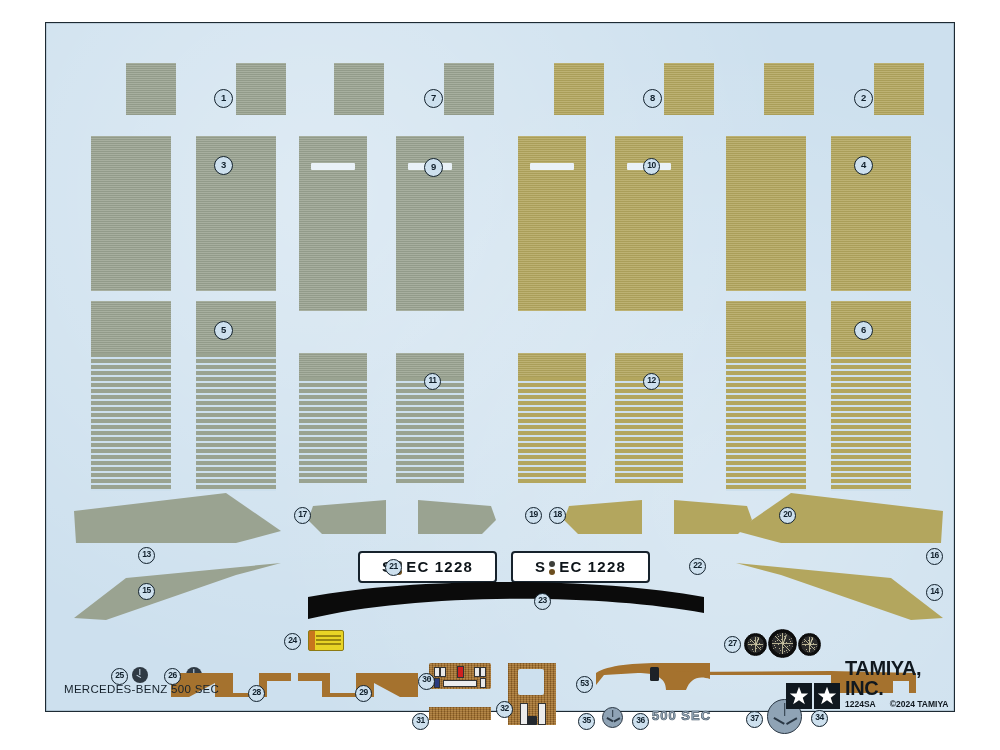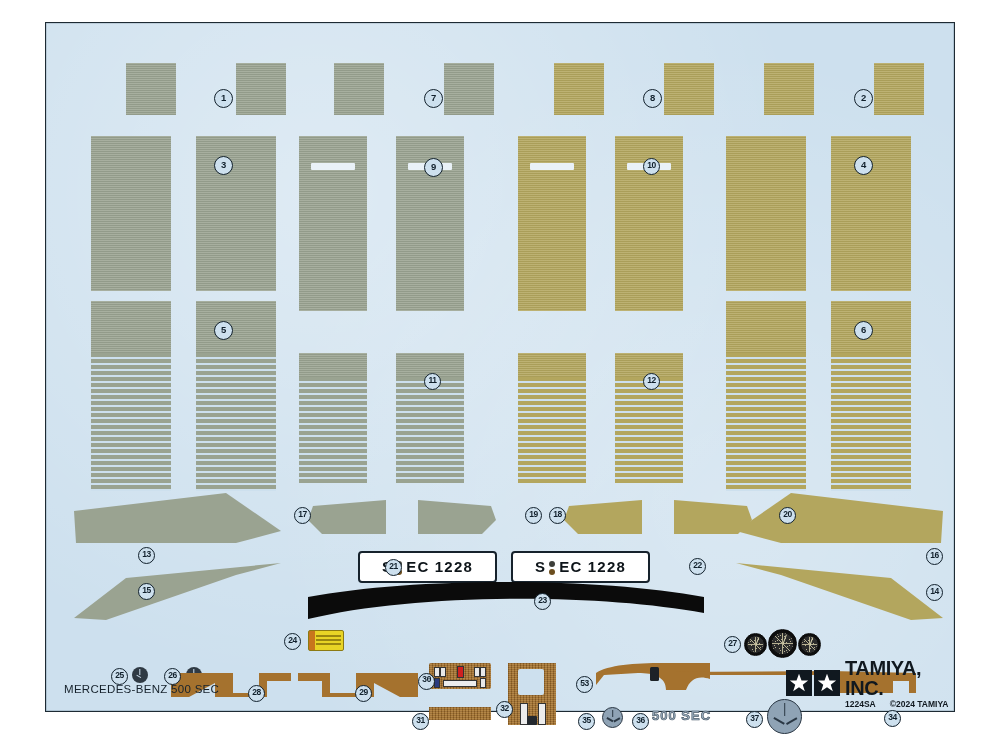--- a/index.html
+++ b/index.html
@@ -62,21 +62,21 @@
   .gauge u{position:absolute;inset:12%;border-radius:50%;
       background:repeating-conic-gradient(#cfc8a4 0 2deg,transparent 2deg 15deg);
       opacity:.85;}
   .ysticker{position:absolute;background:
       linear-gradient(to right,#c8761c 0 18%,#e8d425 18% 100%);
       border:1px solid #8c7a12;border-radius:2px;overflow:hidden;}
   .ysticker i{position:absolute;left:22%;right:6%;height:1.5px;background:rgba(90,70,0,.55);}
   .footer{position:absolute;color:#16222c;}
   .f1{font-size:11px;letter-spacing:0.1px;}
   .f2{font-size:11.5px;letter-spacing:0.3px;}
-  .tam{position:absolute;display:flex;align-items:center;}
+  .tam{position:absolute;display:flex;align-items:flex-end;}
   .stars{display:flex;gap:2px;}
   .star{width:26px;height:26px;background:#10181f;display:flex;align-items:center;justify-content:center;}
   .star svg{width:20px;height:20px;}
   .tamtxt{margin-left:5px;line-height:1;}
   .tamtxt .big{font-size:20px;font-weight:700;color:#10181f;letter-spacing:-.4px;}
   .tamtxt .row{display:flex;gap:14px;font-size:8.5px;font-weight:700;color:#10181f;margin-top:2px;}
   .sec500{position:absolute;font-size:13px;font-weight:700;letter-spacing:1px;
       color:#9fb2c2;-webkit-text-stroke:0.7px #4a5a68;font-family:"Liberation Sans",sans-serif;}
 </style>
 </head>
@@ -273,21 +273,21 @@
       <div class="num sm" style="left: 238px; top: 610px;">24</div>
       <div class="num sm" style="left: 65px; top: 645px;">25</div>
       <div class="num sm" style="left: 118px; top: 645px;">26</div>
       <div class="num sm" style="left: 678px; top: 613px;">27</div>
       <div class="num sm" style="left: 202px; top: 662px;">28</div>
       <div class="num sm" style="left: 309px; top: 662px;">29</div>
       <div class="num sm" style="left: 372px; top: 650px; font-family: Liberation Mono, monospace;">30</div>
       <div class="num sm" style="left: 366px; top: 690px;">31</div>
       <div class="num sm" style="left: 450px; top: 678px;">32</div>
       <div class="num sm" style="left: 530px; top: 653px;">53</div>
-      <div class="num sm" style="left: 838px; top: 662px; margin-top: 25px;">34</div>
+      <div class="num sm" style="left: 765px; top: 662px; margin-top: 25px;">34</div>
       <div class="num sm" style="left: 532px; top: 690px;">35</div>
       <div class="num sm" style="left: 586px; top: 690px;">36</div>
       <div class="num sm" style="left: 700px; top: 688px;">37</div>
     </div>
 
   <div class="footer f2" style="left:18px;top:660px;">MERCEDES-BENZ 500 SEC</div>
 
   <div class="tam" style="left:740px;top:635px;">
     <div class="stars">
       <div class="star">

